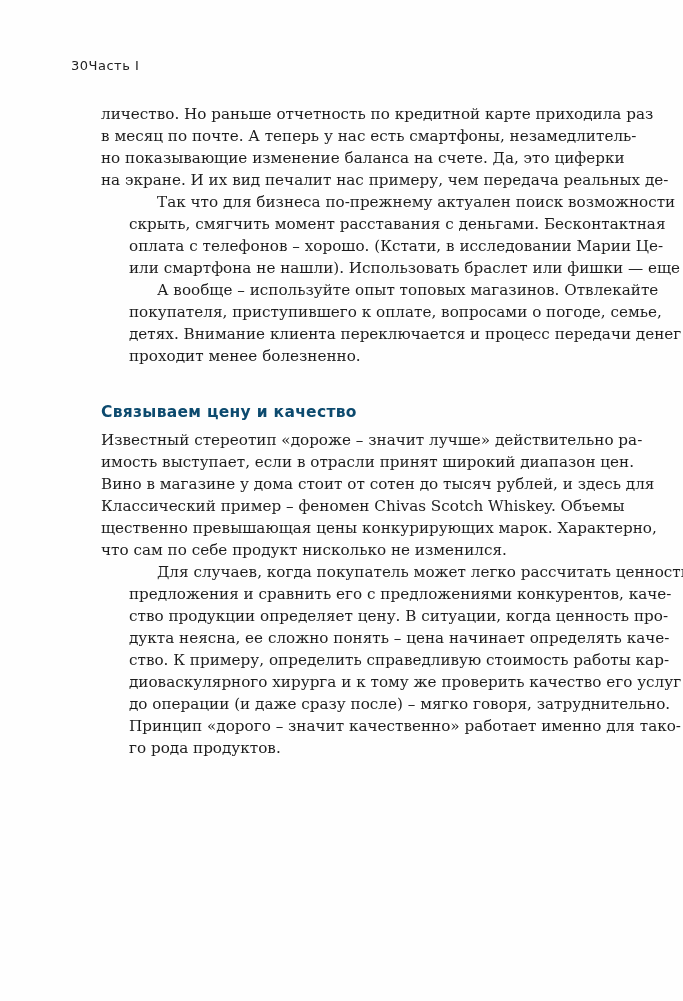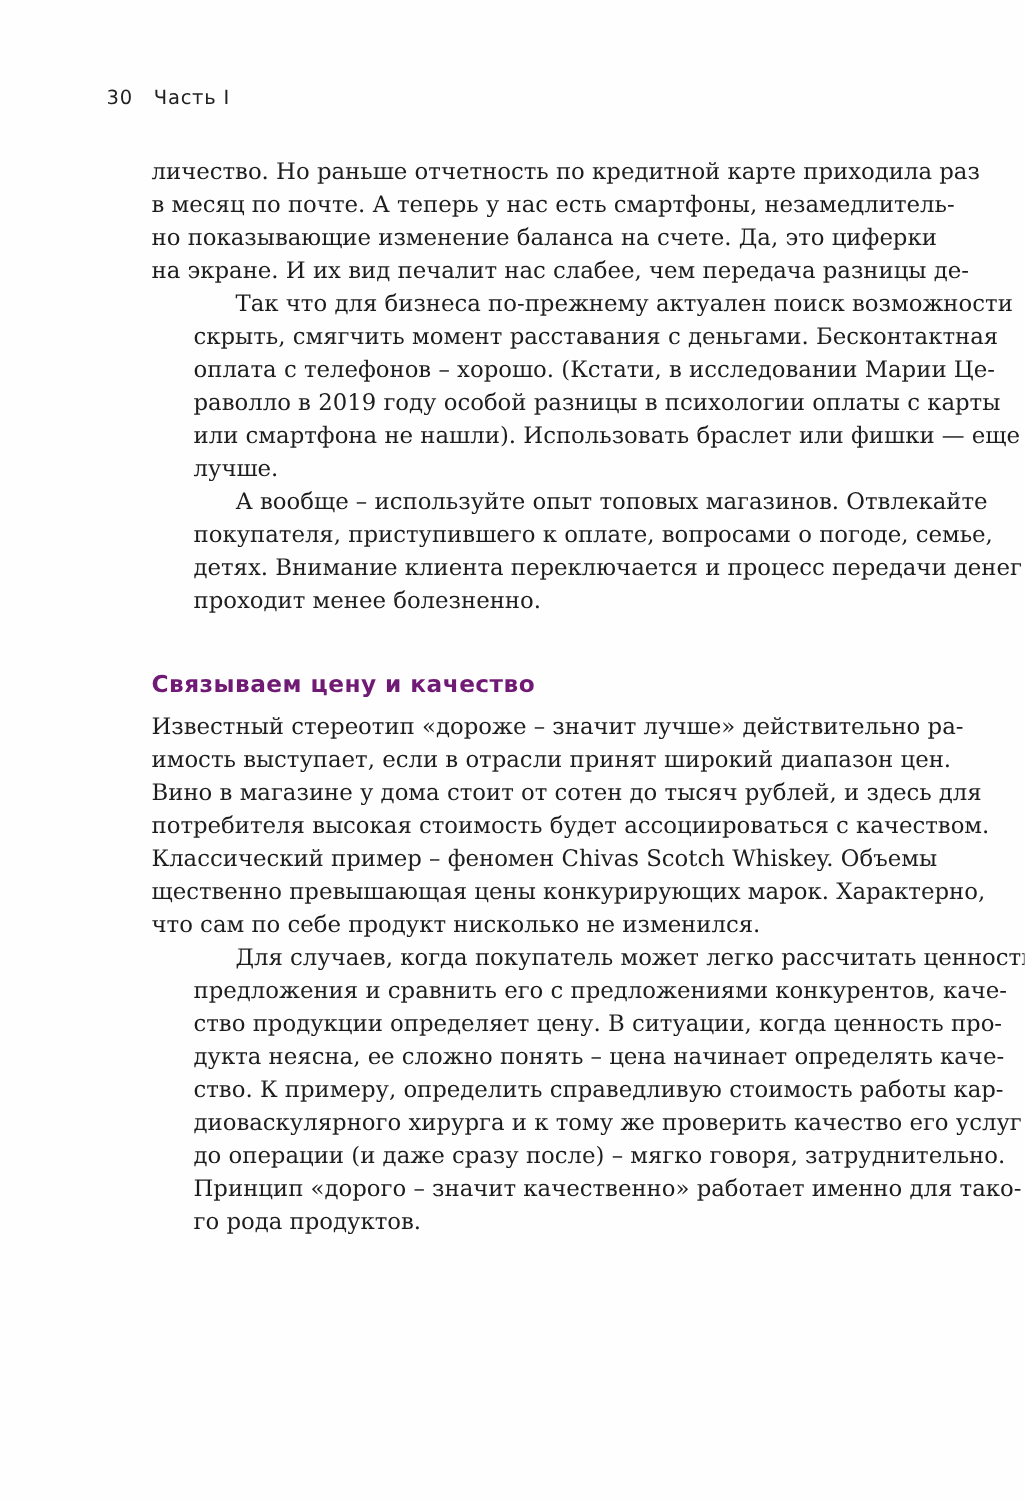--- a/index.html
+++ b/index.html
@@ -10,21 +10,21 @@
       overflow: hidden;
       color: #1c1c1c;
     }
     .running-head {
       position: absolute;
       left: 71px; top: 58px;
       font-family: "DejaVu Sans", sans-serif;
       font-size: 13px;
       letter-spacing: 0.5px;
       color: #222;
-      display: flex; gap: 14px;
+      display: flex; 
     }
     .content {
       position: absolute;
       left: 101px; top: 103px;
       width: 517px;
       font-family: "DejaVu Serif", serif;
       font-size: 15.2px;
       line-height: 22px;
       text-align: justify;
       hyphens: manual;
@@ -33,61 +33,58 @@
     .content p { margin: 0; }
     .content p.indent { text-indent: 28px; }
     .content .line { display: block; text-align: justify; text-align-last: justify; white-space: nowrap; overflow: visible; }
     .content .line.last { text-align-last: left; }
     .heading {
       font-family: "DejaVu Sans", sans-serif;
       font-weight: bold;
       font-size: 15.5px;
       margin: 34px 0 6px 0;
       letter-spacing: 0.3px;
-      color: #701a75;
+      color: #0c4a6e;
     }
   </style>
 </head>
 <body>
 
 <div class="running-head">
   <span>30</span>
   <span>Часть I</span>
 </div>
 
 <div class="content">
   <div id="before">
       <p>
         <span class="line">личество. Но раньше отчетность по кредитной карте приходила раз</span>
         <span class="line">в месяц по почте. А теперь у нас есть смартфоны, незамедлитель-</span>
         <span class="line">но показывающие изменение баланса на счете. Да, это циферки</span>
-        <span class="line">на экране. И их вид печалит нас слабее, чем передача разницы де-</span>
+        <span class="line">на экране. И их вид печалит нас примеру, чем передача реальных де-</span>
       </p>
       <p class="indent">
         <span class="line" style="padding-left: 28px;">Так что для бизнеса по-прежнему актуален поиск возможности</span>
         <span class="line">скрыть, смягчить момент расставания с деньгами. Бесконтактная</span>
         <span class="line">оплата с телефонов – хорошо. (Кстати, в исследовании Марии Це-</span>
-        <span class="line">раволло в 2019 году особой разницы в психологии оплаты с карты</span>
         <span class="line">или смартфона не нашли). Использовать браслет или фишки — еще</span>
-        <span class="line last">лучше.</span>
       </p>
       <p class="indent">
         <span class="line" style="padding-left: 28px;">А вообще – используйте опыт топовых магазинов. Отвлекайте</span>
         <span class="line">покупателя, приступившего к оплате, вопросами о погоде, семье,</span>
         <span class="line">детях. Внимание клиента переключается и процесс передачи денег</span>
         <span class="line last">проходит менее болезненно.</span>
       </p>
     </div>
   <div class="heading">Связываем цену и качество</div>
   <div id="after">
       <p>
         <span class="line">Известный стереотип «дороже – значит лучше» действительно ра-</span>
         <span class="line">имость выступает, если в отрасли принят широкий диапазон цен.</span>
         <span class="line">Вино в магазине у дома стоит от сотен до тысяч рублей, и здесь для</span>
-        <span class="line">потребителя высокая стоимость будет ассоциироваться с качеством.</span>
         <span class="line">Классический пример – феномен Chivas Scotch Whiskey. Объемы</span>
         <span class="line">щественно превышающая цены конкурирующих марок. Характерно,</span>
         <span class="line last">что сам по себе продукт нисколько не изменился.</span>
       </p>
       <p class="indent">
         <span class="line" style="padding-left: 28px;">Для случаев, когда покупатель может легко рассчитать ценность</span>
         <span class="line">предложения и сравнить его с предложениями конкурентов, каче-</span>
         <span class="line">ство продукции определяет цену. В ситуации, когда ценность про-</span>
         <span class="line">дукта неясна, ее сложно понять – цена начинает определять каче-</span>
         <span class="line">ство. К примеру, определить справедливую стоимость работы кар-</span>

